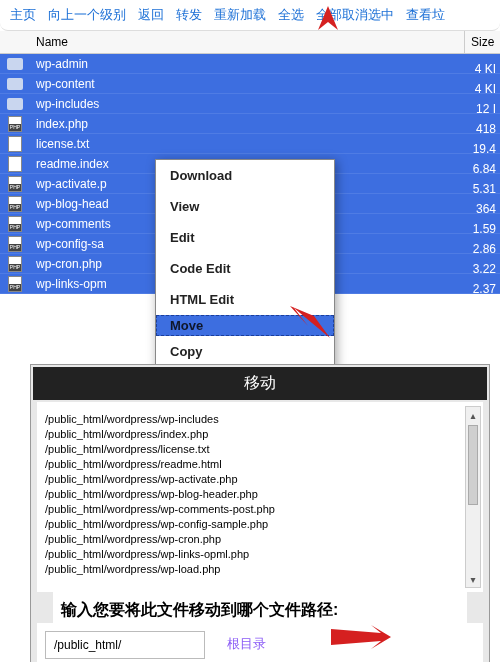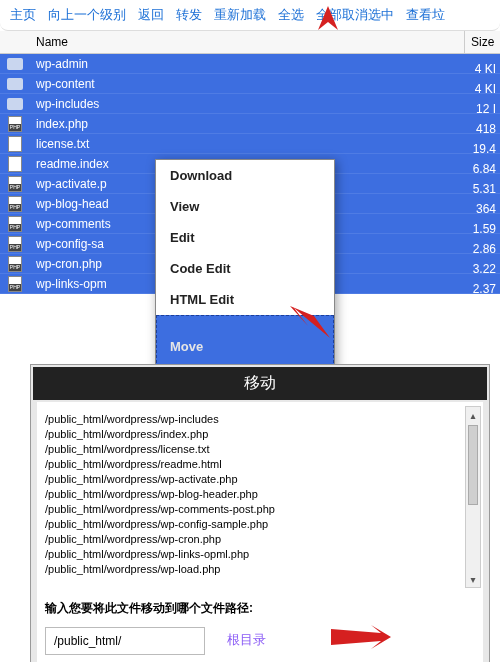--- a/index.html
+++ b/index.html
@@ -17,26 +17,26 @@
   .file-row .cell-icon { width: 30px; display: flex; justify-content: center; }
   .file-row .cell-name { flex: 1; padding-left: 6px; }
   .file-row .cell-size { width: 35px; text-align: right; padding-right: 4px; margin-top: 11px; }
   .icon-folder { width: 16px; height: 12px; background: #c9d6ef; border-radius: 2px; display: inline-block; }
   .icon-php { width: 14px; height: 16px; background: #fff; border: 1px solid #888; display: inline-block; font-size: 6px; color: #000; text-align: center; line-height: 7px; position:relative; }
   .icon-php::after { content: "PHP"; position:absolute; bottom:0; left:0; right:0; background:#444; color:#fff; font-size:5px; }
   .icon-txt { width: 14px; height: 16px; background: #fff; border: 1px solid #888; display: inline-block; }
   .icon-html { width: 14px; height: 16px; background: #fff; border: 1px solid #888; display: inline-block; }
   .ctx-menu { position: absolute; top: 128px; left: 155px; width: 180px; background: #fff; border: 1px solid #888; box-shadow: 2px 2px 10px rgba(0,0,0,.35); }
   .ctx-item { padding: 8px 14px; font-size: 13px; font-weight: bold; color: #222; cursor: pointer; }
-  .ctx-item.sel { background: #3d6ee0; color: #e5e5e5; border: 1px dashed #1b3f9b; padding: 23px 13px; }
+  .ctx-item.sel { background: #3d6ee0; color: #0f172a; border: 1px dashed #1b3f9b; padding: 2px 13px; }
   .dialog-wrap { position: absolute; left: 30px; top: 364px; width: 460px; background: #e8e8e8; border: 1px solid #999; }
   .dlg-title { background: #222; color: #fff; text-align: center; padding: 6px; font-size: 16px; margin: 2px; }
   .dlg-body { background: #fff; margin: 0 6px; padding: 10px 8px 4px 8px; font-size: 11px; position: relative; height: 190px; overflow: hidden; }
   .dlg-body .path-line { line-height: 15px; }
-  .dlg-prompt { background: #fff; margin: 0 6px; padding: 8px 8px 2px 8px; font-size: 12px; font-weight: bold; position: relative; }
+  .dlg-prompt { background: #fff; margin: 0 22px; padding: 8px 8px 2px 8px; font-size: 16px; font-weight: bold; position: relative; }
   .dlg-input-row { background: #fff; margin: 0 6px; padding: 8px; position: relative; }
   .dlg-input { border: 1px solid #bbb; padding: 6px 8px; font-size: 12px; width: 160px; }
   .annot-red { color: #8b5cf6; font-size: 13px; position: absolute; left: 190px; top: 12px; }
   .dlg-buttons { text-align: right; padding: 8px 10px; background:#e8e8e8; }
   .scroll-v { position: absolute; right: 2px; top: 4px; bottom: 4px; width: 16px; background: #f0f0f0; border: 1px solid #ccc; }
   .scroll-v .arrow-up, .scroll-v .arrow-down { height: 16px; display:flex; align-items:center; justify-content:center; font-size:10px; color:#555; }
   .scroll-v .thumb { position:absolute; left:2px; right:2px; top:18px; height: 80px; background:#cfcfcf; border:1px solid #aaa; }
   .wm { position:absolute; right: 6px; bottom: 6px; font-size: 10px; color: #aaa; }
 </style>
 </head>

